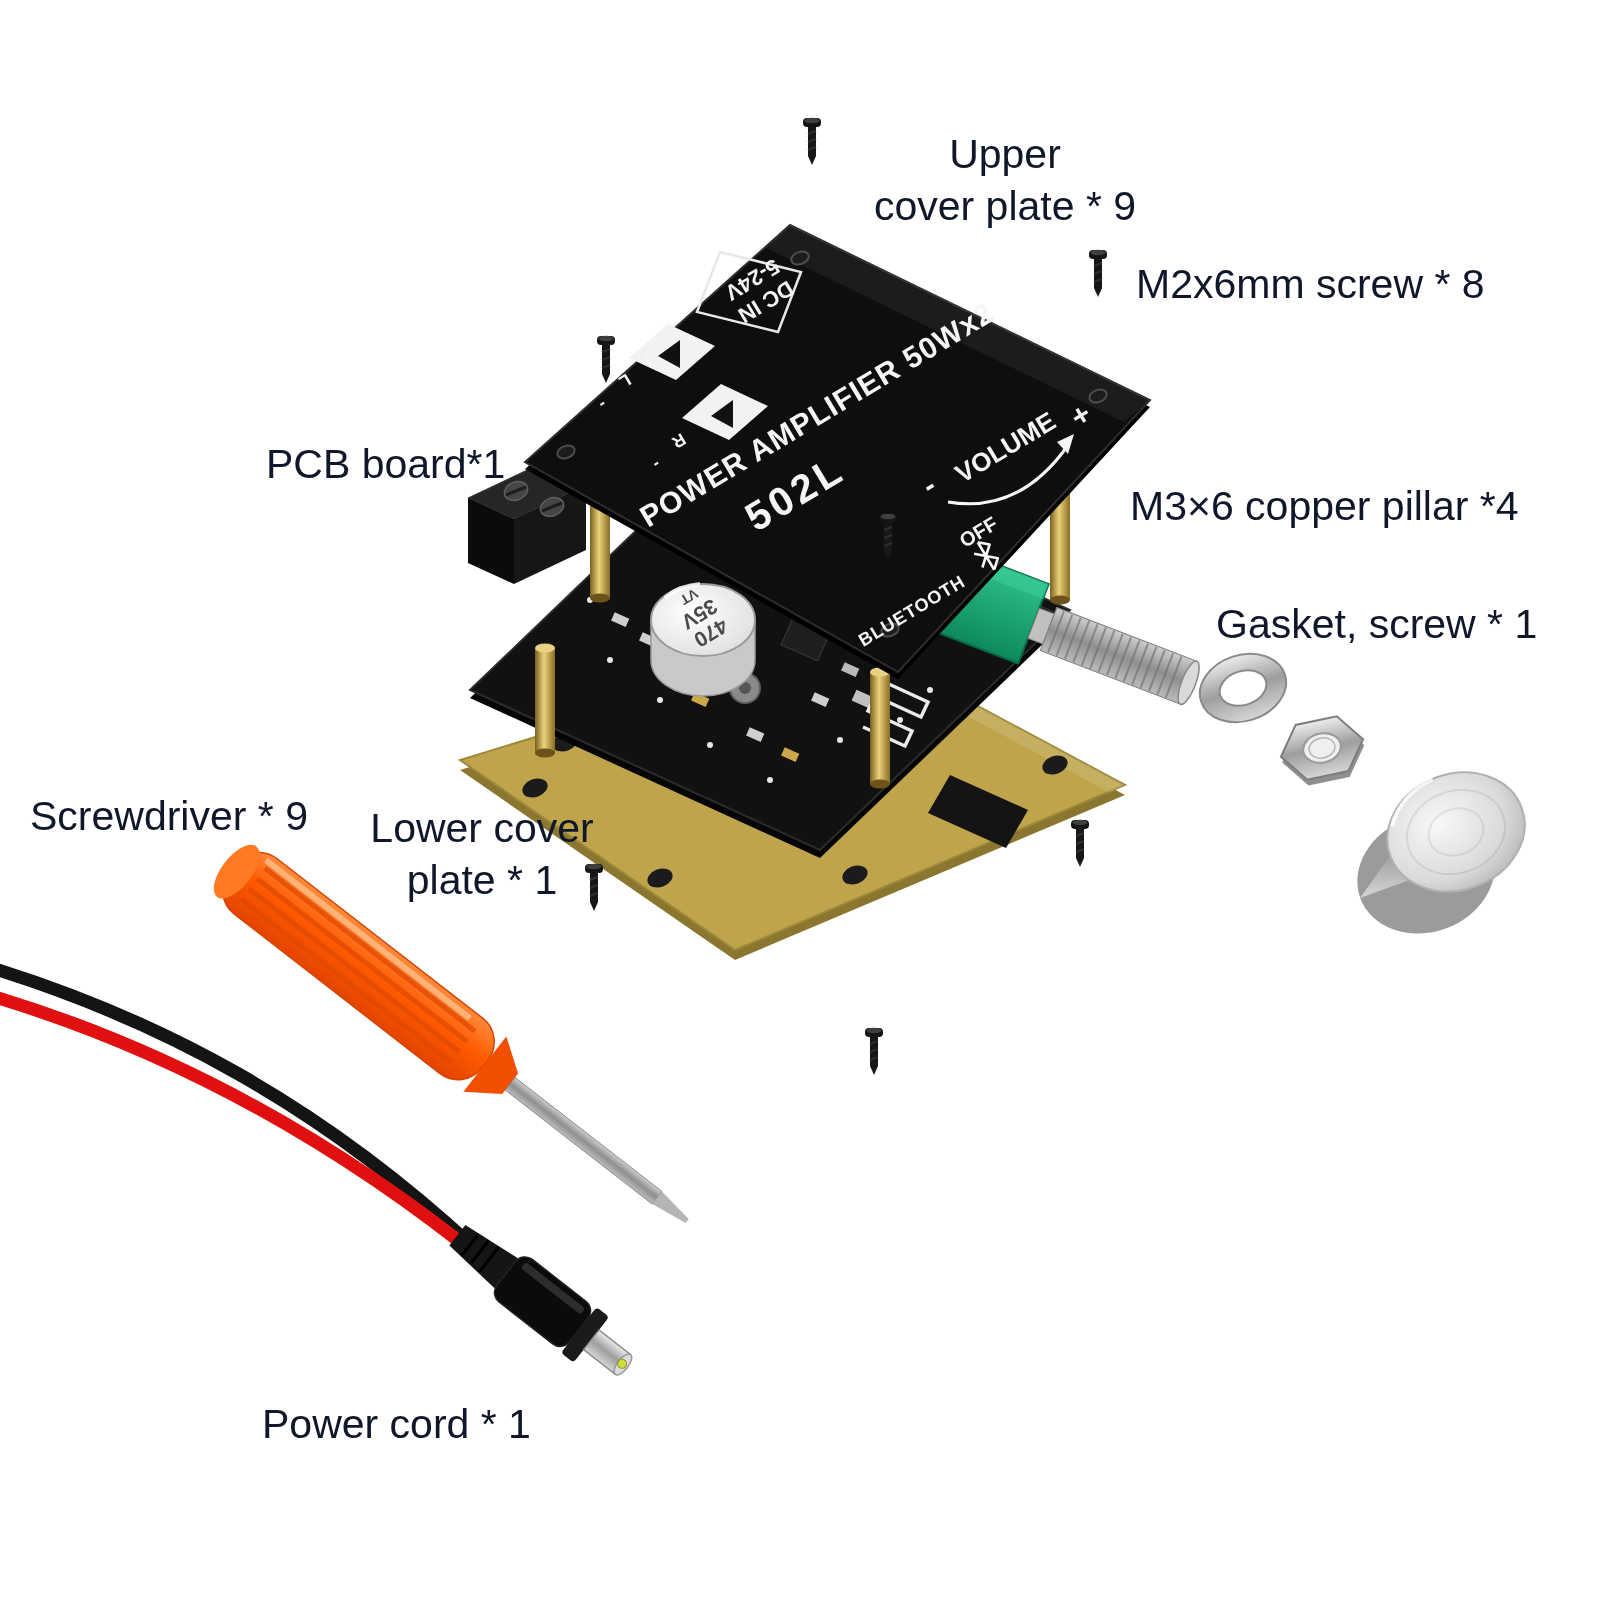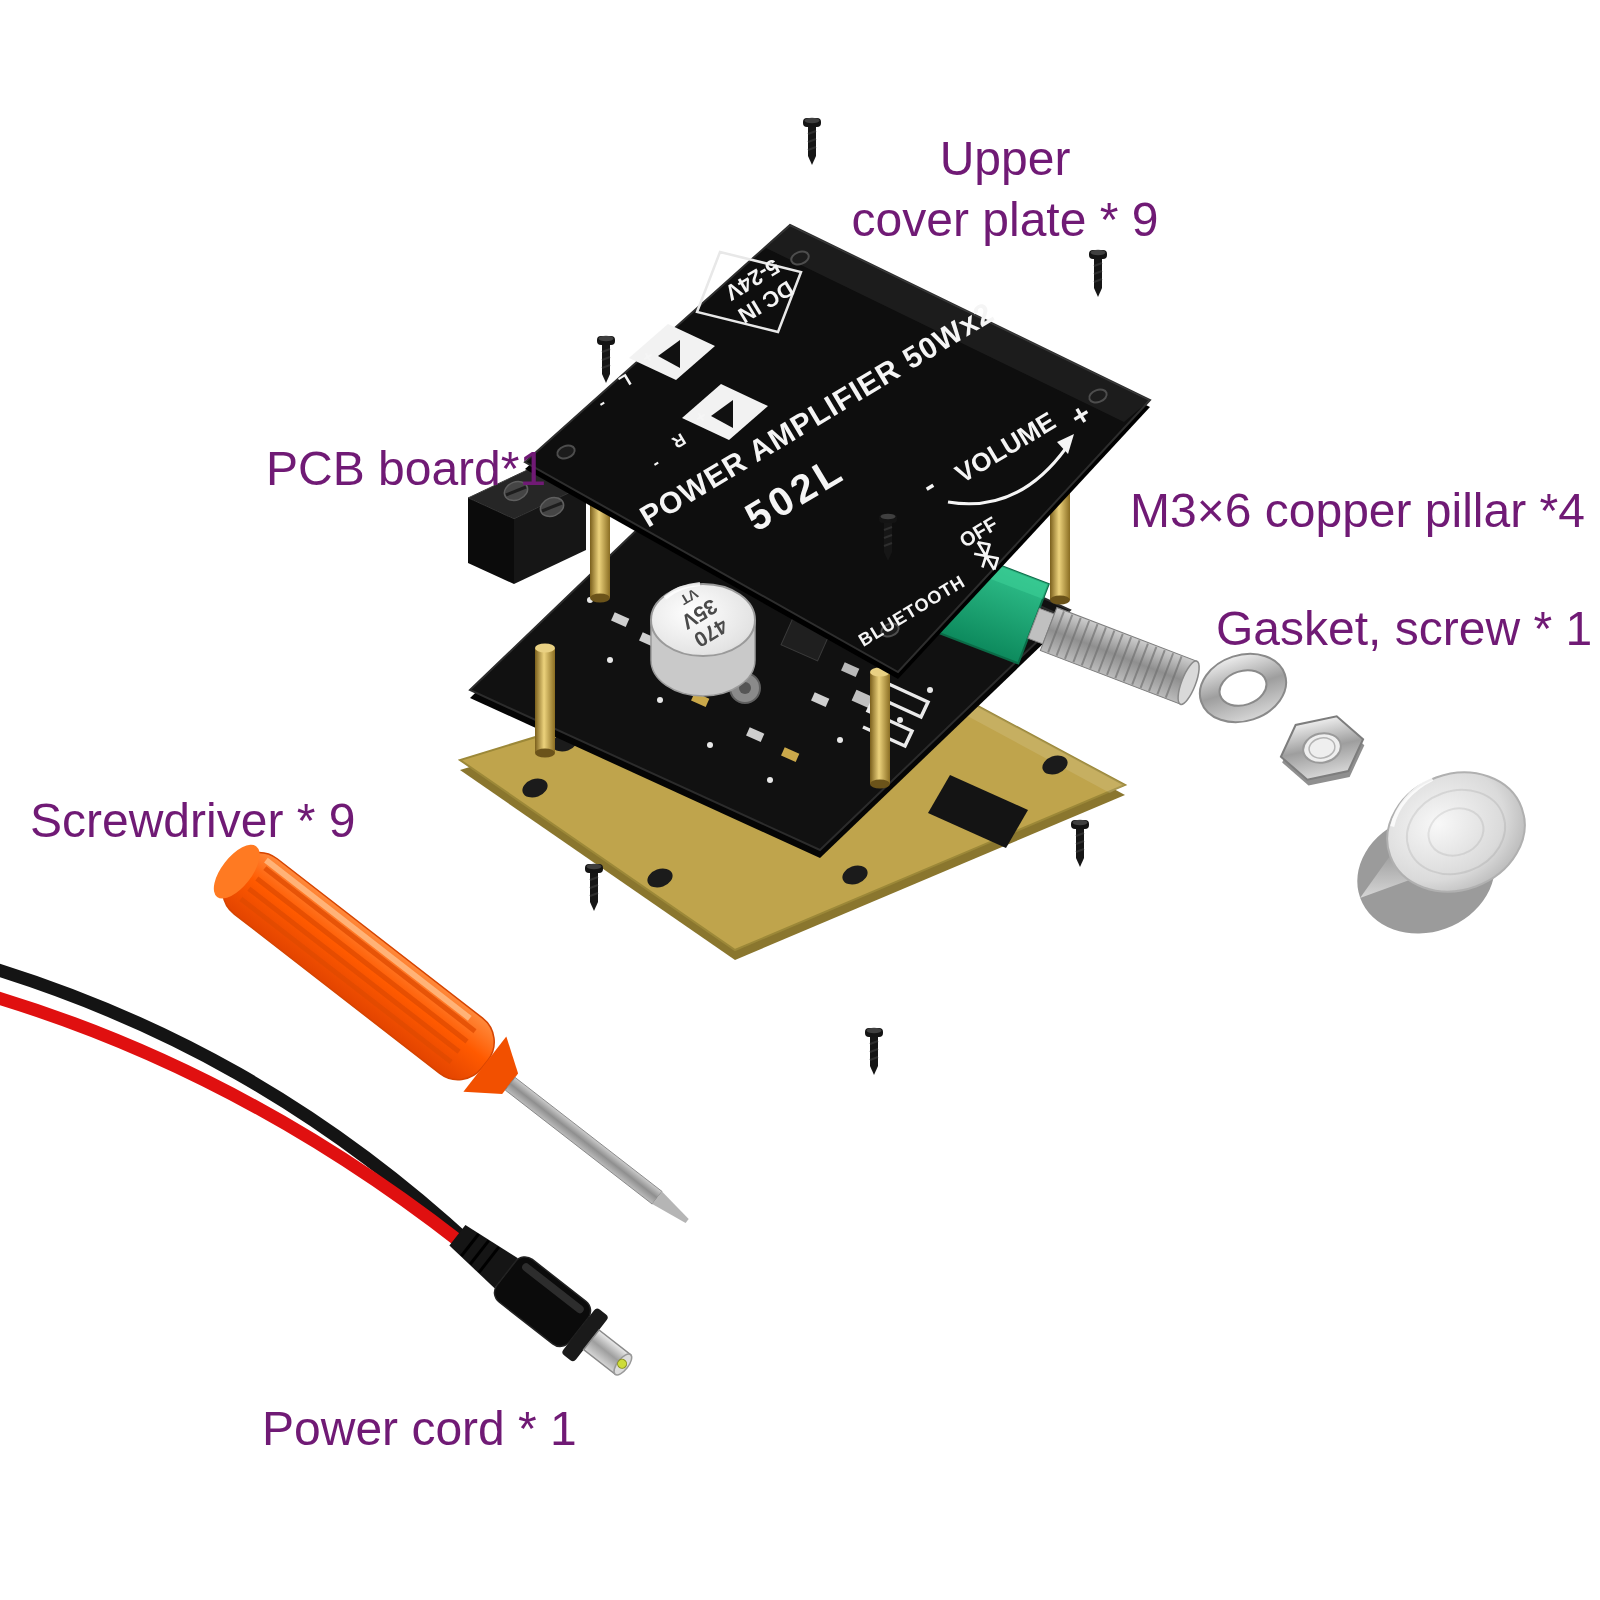--- a/index.html
+++ b/index.html
@@ -1,19 +1,19 @@
 <!DOCTYPE html>
 <html><head>
 <meta charset="utf-8">
 <style>
   html,body{margin:0;padding:0;background:#ffffff;}
   .stage{position:relative;width:1600px;height:1600px;background:#ffffff;overflow:hidden;
          font-family:"Liberation Sans",sans-serif;}
   .stage svg{position:absolute;left:0;top:0;}
-  .lbl{position:absolute;font-size:48px;color:#701a75;line-height:1.28;white-space:nowrap;}
+  .lbl{position:absolute;font-size:41px;color:#0f172a;line-height:1.28;white-space:nowrap;}
   .lbl.center{text-align:center;}
   svg text{font-family:"Liberation Sans",sans-serif;}
 </style>
 </head>
 <body>
 
 <div class="stage">
 
 <svg width="1600" height="1600" viewBox="0 0 1600 1600">
   <defs>
@@ -291,26 +291,31 @@
   <use href="#screwDef" x="594" y="864"></use>
   <use href="#screwDef" x="1080" y="820"></use>
   <use href="#screwDef" x="874" y="1028"></use>
 </svg>
 
 <div class="lbl center" style="left:820px;top:128px;width:370px">
   <div>Upper</div>
   <div>cover plate * 9</div>
 </div>
 
+<div class="lbl" style="left:1136px;top:258px">M2x6mm screw * 8</div>
 
 <div class="lbl" style="left:266px;top:438px">PCB board*1</div>
 
 <div class="lbl" style="left:1130px;top:480px">M3×6 copper pillar *4</div>
 
 <div class="lbl" style="left:1216px;top:598px">Gasket, screw * 1</div>
 
 <div class="lbl" style="left:30px;top:790px">Screwdriver * 9</div>
 
+<div class="lbl center" style="left:332px;top:802px;width:300px">
+  <div>Lower cover</div>
+  <div>plate * 1</div>
+</div>
 
 
 <div class="lbl" style="left:262px;top:1398px">Power cord * 1</div>
 
 </div>
 
 </body></html>

